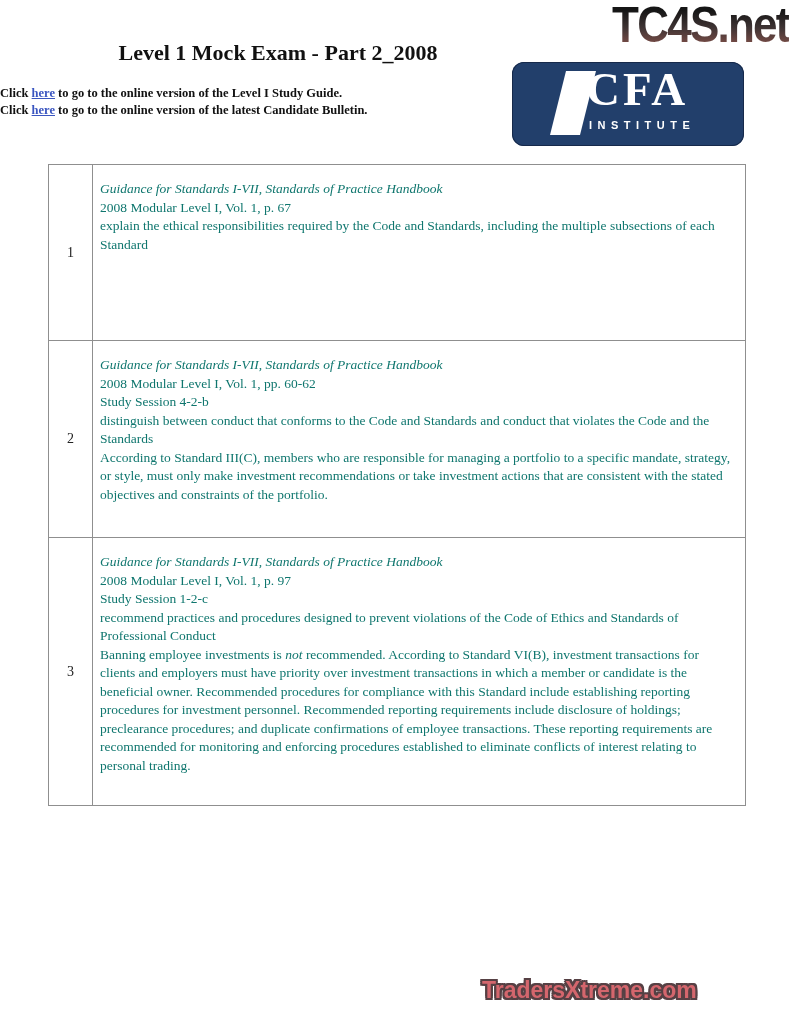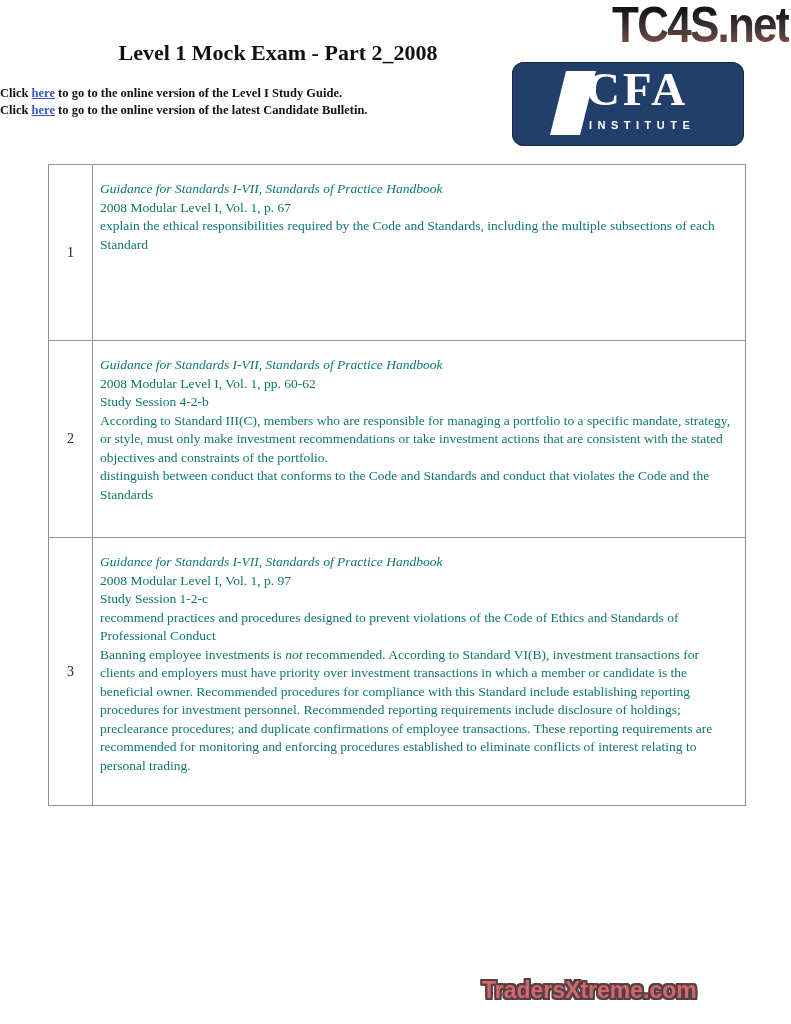--- a/index.html
+++ b/index.html
@@ -192,22 +192,22 @@
         <div>explain the ethical responsibilities required by the Code and Standards, including the multiple subsections of each Standard</div>
       </div>
     </div>
 
     <div class="t-row t-row-2">
       <div class="t-num">2</div>
       <div class="t-cell">
         <div class="src-title">Guidance for Standards I-VII, Standards of Practice Handbook</div>
         <div>2008 Modular Level I, Vol. 1, pp. 60-62</div>
         <div>Study Session 4-2-b</div>
+        <div>distinguish between conduct that conforms to the Code and Standards and conduct that violates the Code and the Standards</div>
         <div><span>According to Standard III(C), members who are responsible for managing a portfolio to a specific mandate, strategy, or style, must only make investment recommendations or take investment actions that are consistent with the stated objectives and constraints of the portfolio.</span><span class="answer-em"></span><span></span></div>
-        <div>distinguish between conduct that conforms to the Code and Standards and conduct that violates the Code and the Standards</div>
       </div>
     </div>
 
     <div class="t-row t-row-3">
       <div class="t-num">3</div>
       <div class="t-cell">
         <div class="src-title">Guidance for Standards I-VII, Standards of Practice Handbook</div>
         <div>2008 Modular Level I, Vol. 1, p. 97</div>
         <div>Study Session 1-2-c</div>
         <div>recommend practices and procedures designed to prevent violations of the Code of Ethics and Standards of Professional Conduct</div>

